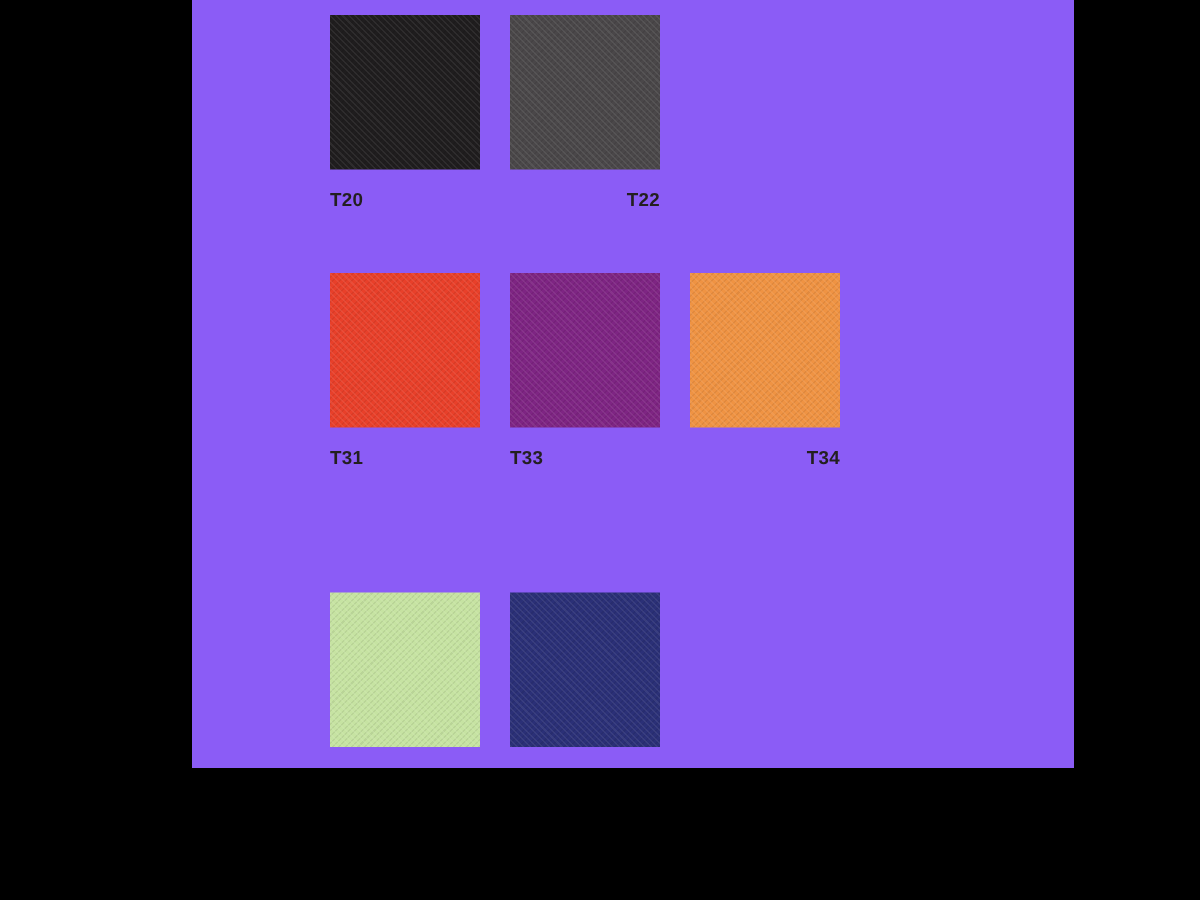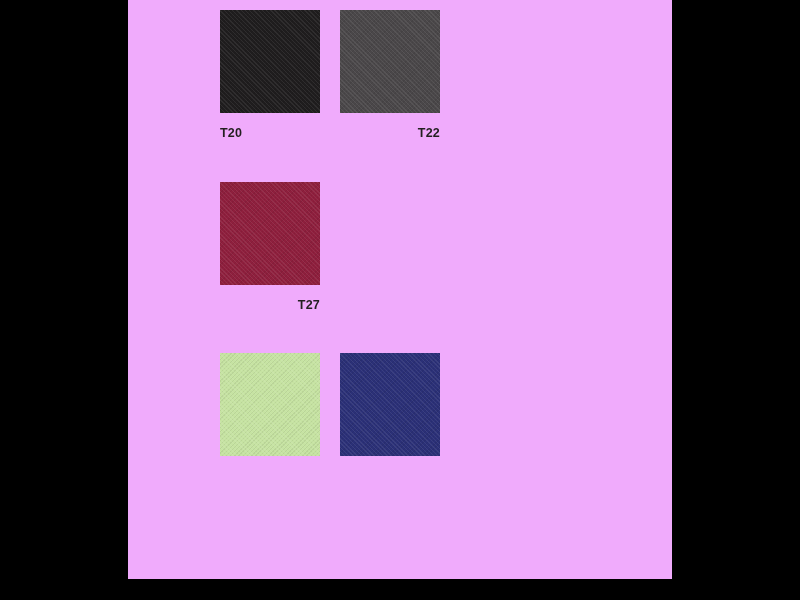--- a/index.html
+++ b/index.html
@@ -30,22 +30,23 @@
   }
   .letterbox.left  { left: 0;   width: 128px; }
   .letterbox.right { right: 0;  width: 128px; }
 
   
   #sheet {
     position: absolute;
     left: 128px;
     top: 0;
     width: 544px;
-    height: 579px;
-    background: #f0abfc;
+    height: 512px;
+    background: #8b5cf6;
+    padding-left: 44px;
   }
 
   #swatch-grid {
     position: absolute;
     left: 92px;   
     top: 10px;
     width: 420px;
   }
 
   .swatch-row {
@@ -112,23 +113,33 @@
             <div class="swatch-chip" style="background: rgb(31, 29, 30);"></div>
             <div class="swatch-label">T20</div>
           </div>
           <div class="swatch-cell">
             <div class="swatch-chip" style="background: rgb(74, 71, 73);"></div>
             <div class="swatch-label">T22</div>
           </div>
         </div>
         <div class="swatch-row">
           <div class="swatch-cell">
-            <div class="swatch-chip" style="background: rgb(142, 31, 61);"></div>
-            <div class="swatch-label">T27</div>
+            <div class="swatch-chip" style="background: rgb(232, 64, 42);"></div>
+            <div class="swatch-label">T31</div>
           </div>
+          <div class="swatch-cell">
+            <div class="swatch-chip" style="background: rgb(126, 37, 131);"></div>
+            <div class="swatch-label">T33</div>
+          </div>
+          <div class="swatch-cell">
+            <div class="swatch-chip" style="background: rgb(239, 147, 67);"></div>
+            <div class="swatch-label">T34</div>
+          </div>
+        </div>
+        <div class="swatch-row">
         </div>
         <div class="swatch-row">
           <div class="swatch-cell">
             <div class="swatch-chip" style="background: rgb(198, 227, 162);"></div>
           </div>
           <div class="swatch-cell">
             <div class="swatch-chip" style="background: rgb(43, 48, 119);"></div>
           </div>
         </div>
       </div>

